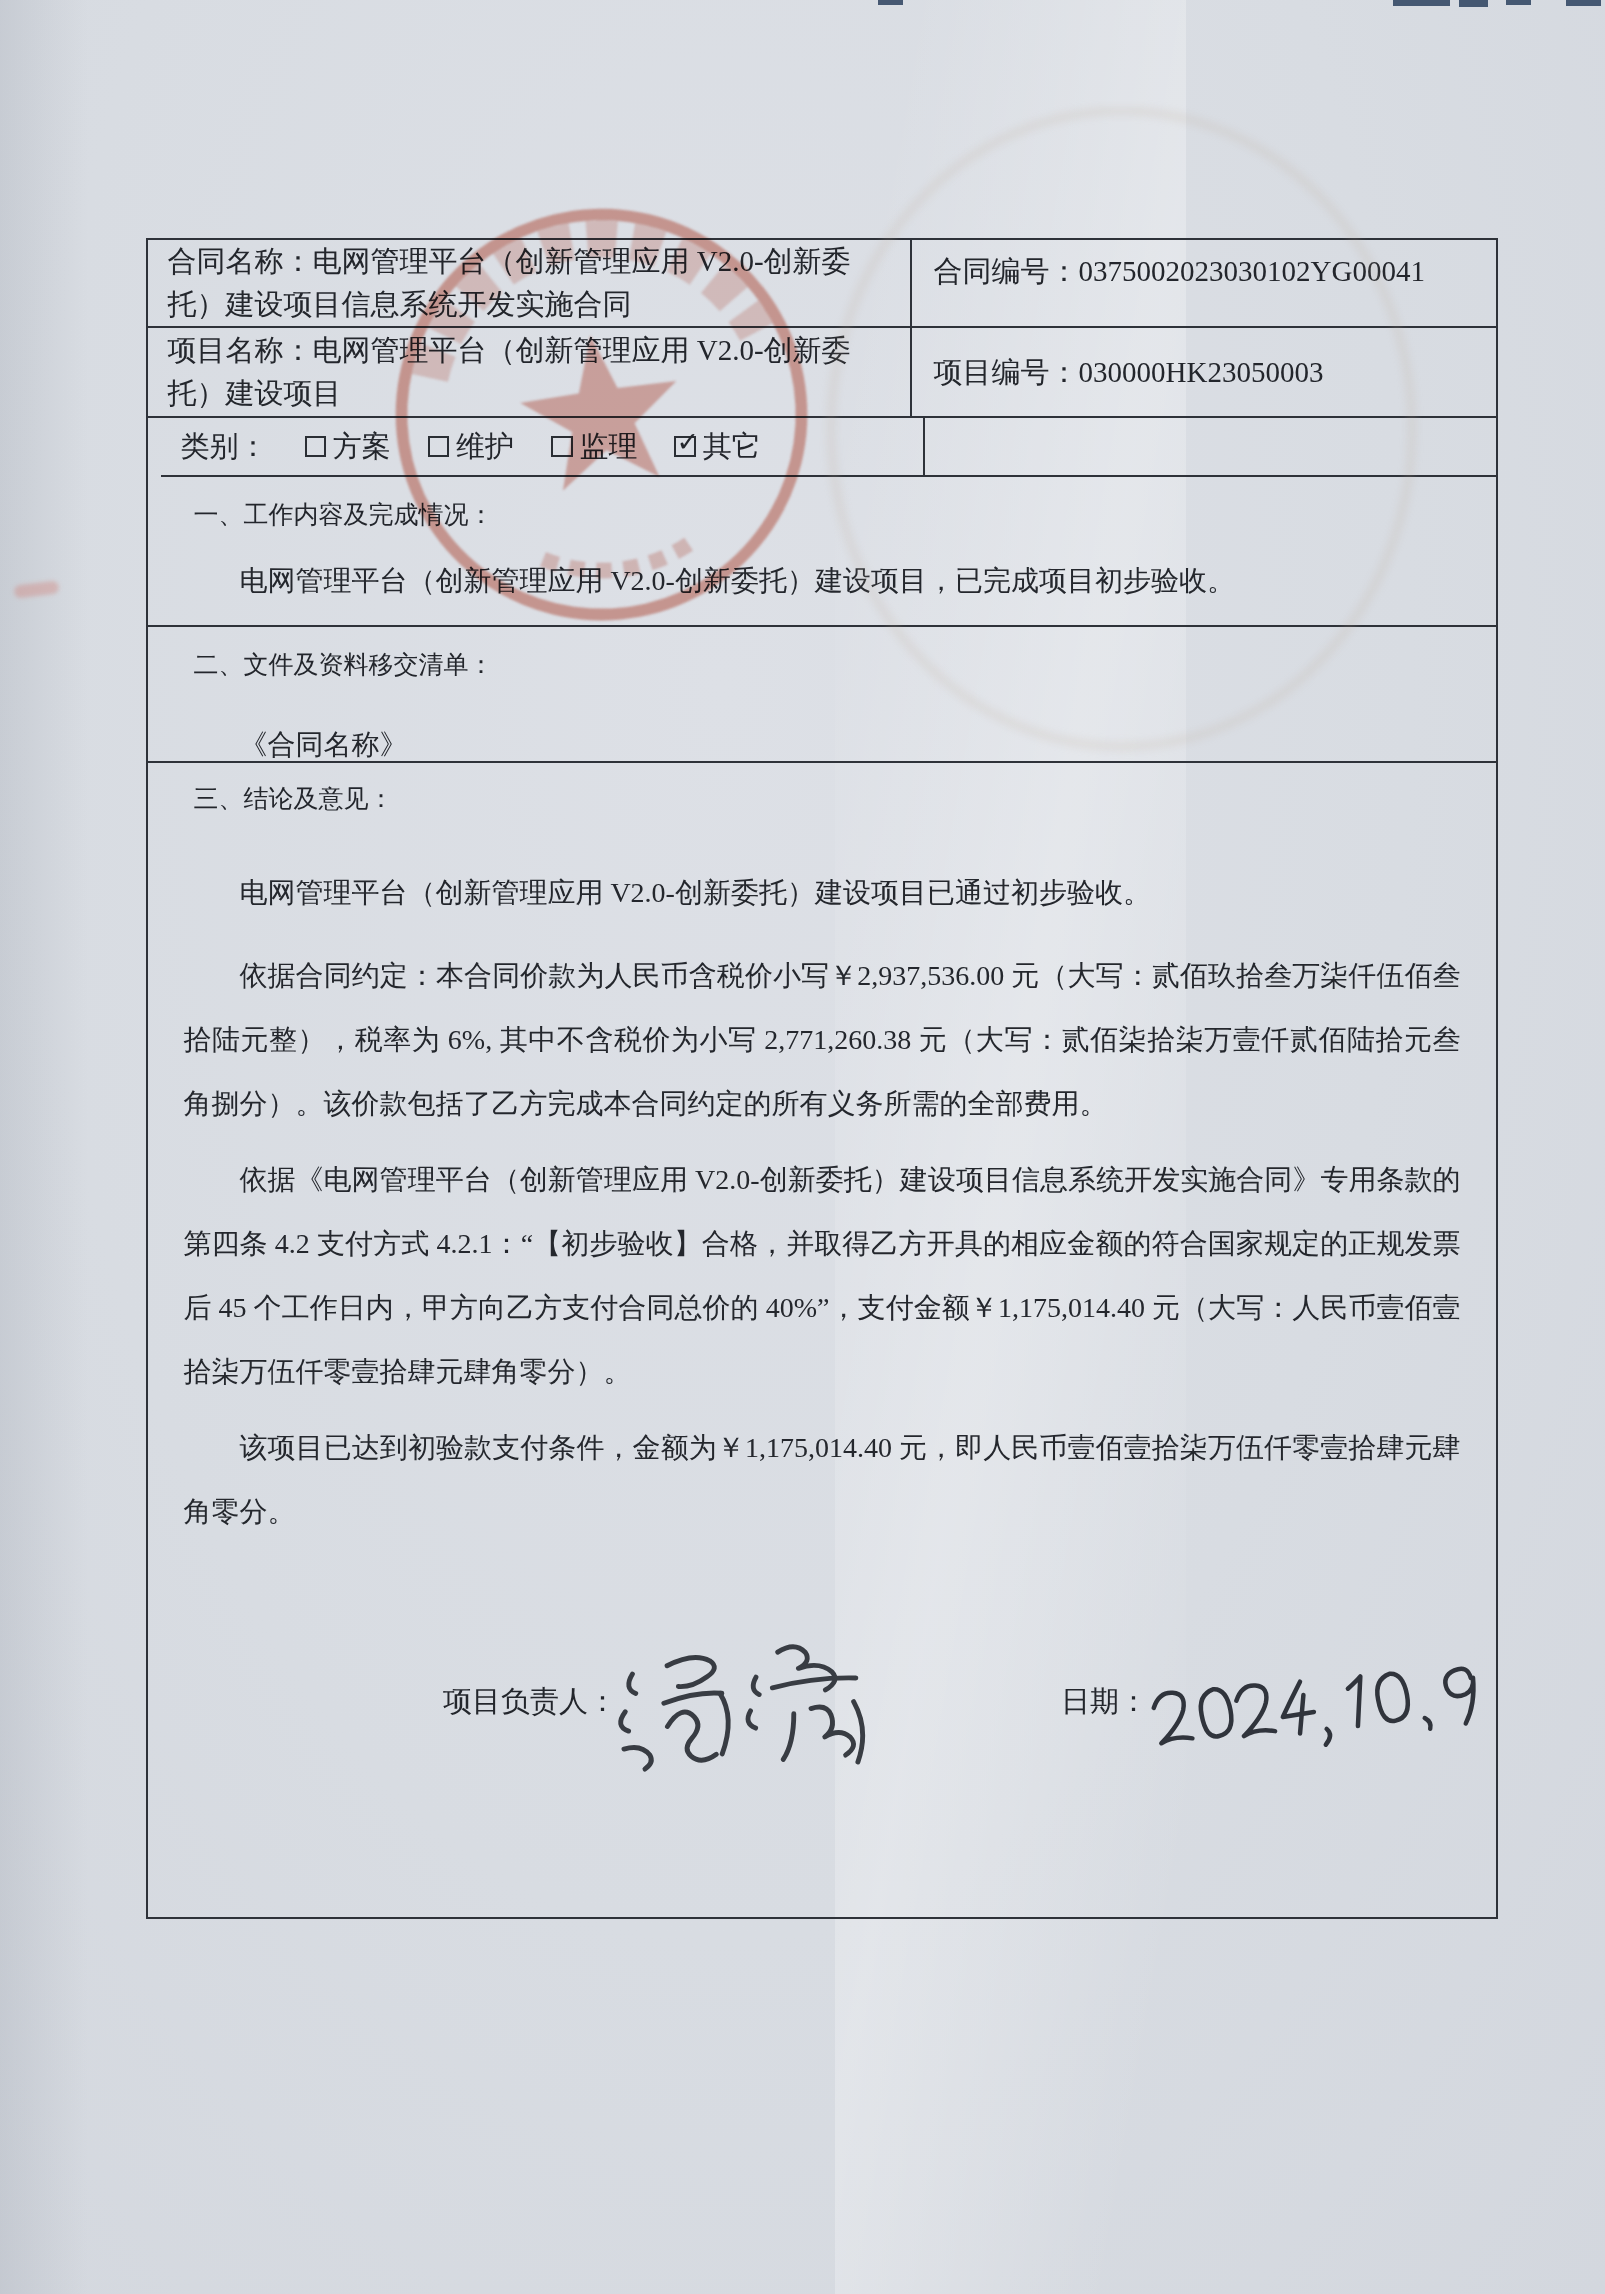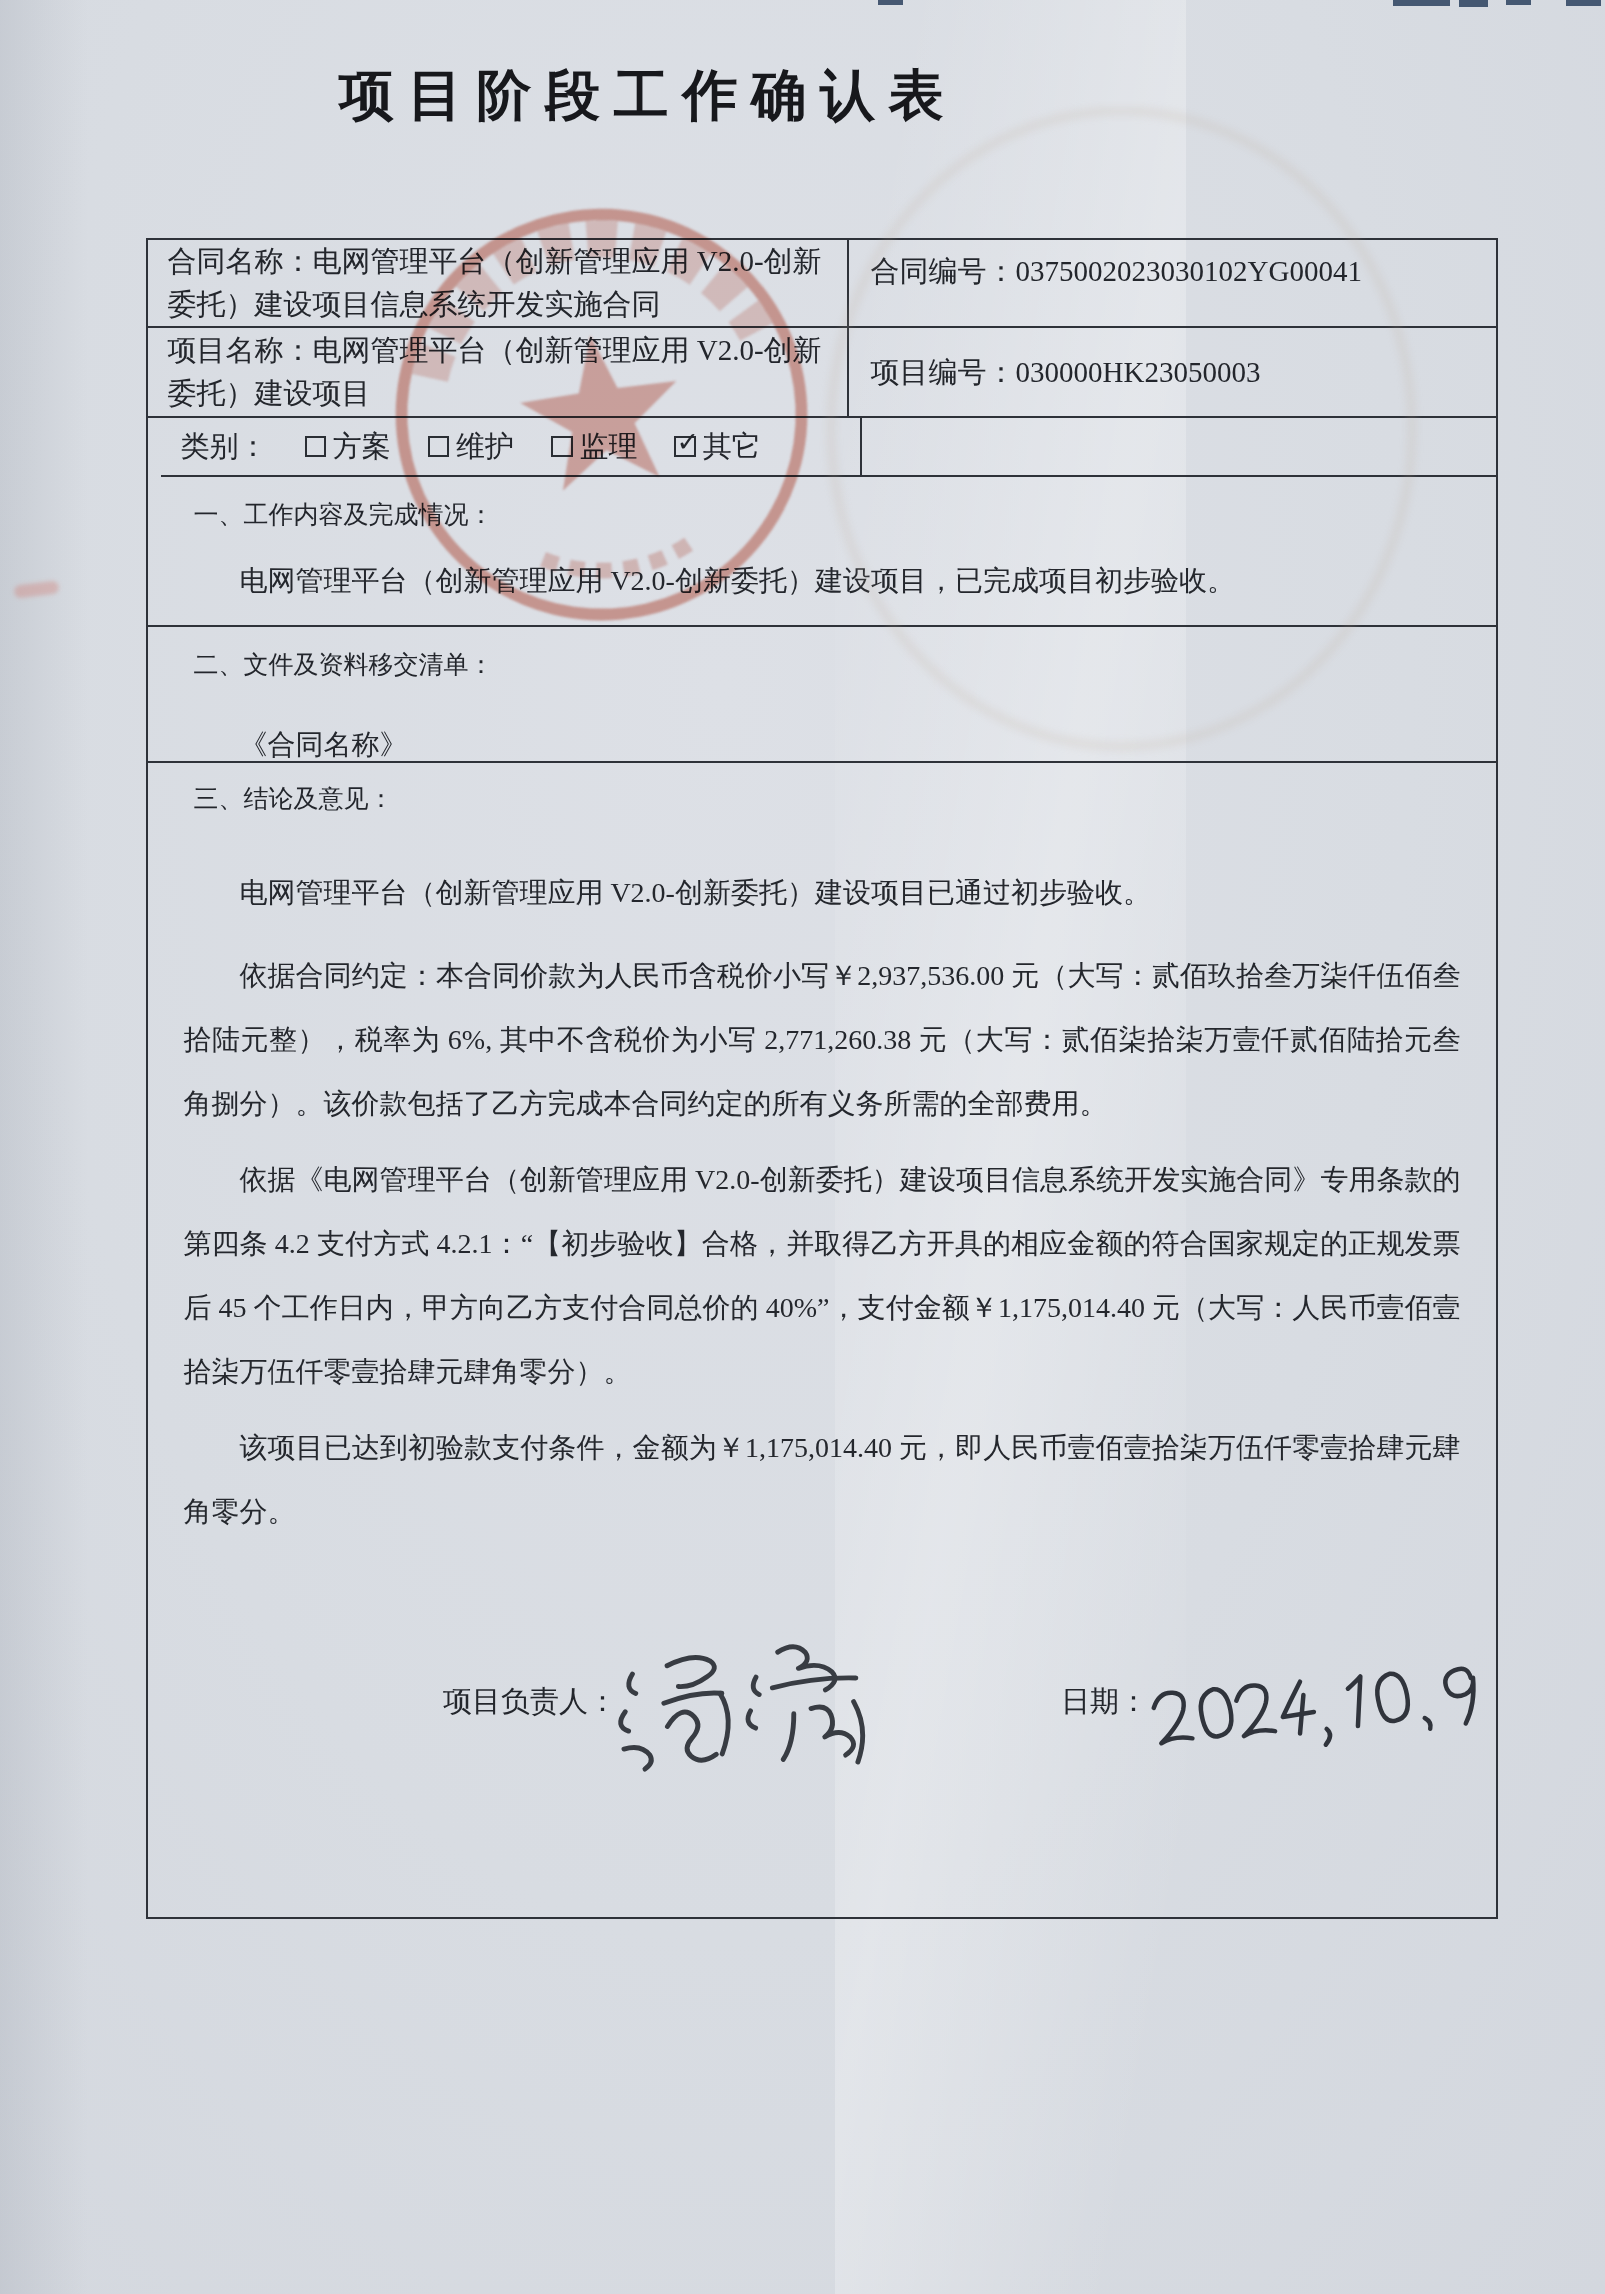--- a/index.html
+++ b/index.html
@@ -22,21 +22,21 @@
     font-size:55px;font-weight:700;letter-spacing:13.7px;color:#17181c;white-space:nowrap;
   }
 
   .main-table{
     position:absolute;left:146px;top:238px;width:1352px;height:1681px;
     border:2.9px solid #2e3239;box-sizing:border-box;display:flex;flex-direction:column;
   }
   .t-row{display:flex;box-sizing:border-box;border-bottom:2px solid #2e3239;}
   .t-row.thick{border-bottom:2.9px solid #2e3239;margin-left:13px;}
   .t-cell{box-sizing:border-box;font-size:29px;line-height:43px;}
-  .cell-left{width:701px;border-right:2px solid #2e3239;padding:3.9px 19.5px;display:flex;align-items:center;}
+  .cell-left{width:764px;border-right:2px solid #2e3239;padding:3.9px 19.5px;display:flex;align-items:center;}
   .cell-right{flex:1;padding:3.9px 21.5px;display:flex;align-items:center;}
   .cell-right.top{align-items:flex-start;padding-top:9.8px;}
   .row1{height:88px;}
   .row2{height:90px;}
   .row3{height:59px;}
   .lbl{font-weight:400;}
   .nowrap{white-space:nowrap;}
 
   .cat-line{display:flex;align-items:center;gap:25px;white-space:nowrap;}
   .cat-opt{display:flex;align-items:center;padding-left:12px;}
@@ -78,21 +78,20 @@
   <div class="edge-mark" style="left:1393px;width:57px;height:5.9px;"></div>
   <div class="edge-mark" style="left:1459px;width:29px;height:6.8px;"></div>
   <div class="edge-mark" style="left:1506px;width:25px;height:4.9px;"></div>
   <div class="edge-mark" style="left:1566px;width:35px;height:5.9px;"></div>
   <div class="red-smudge"></div>
 
   <svg class="ghost-seal" width="605" height="663" viewBox="0 0 620 680">
     <ellipse cx="310" cy="330" rx="298" ry="326" fill="none" stroke="rgba(186,168,150,0.15)" stroke-width="10"></ellipse>
   </svg>
 
-  <div class="doc-title">项目阶段工作确认表</div>
 
   <div class="main-table">
 
     <div class="t-row row1">
       <div class="t-cell cell-left">
         <div><span class="lbl">合同名称：</span><span>电网管理平台（创新管理应用 V2.0-创新委托）建设项目信息系统开发实施合同</span></div>
       </div>
       <div class="t-cell cell-right top">
         <div class="nowrap"><span class="lbl">合同编号：</span><span>0375002023030102YG00041</span></div>
       </div>

